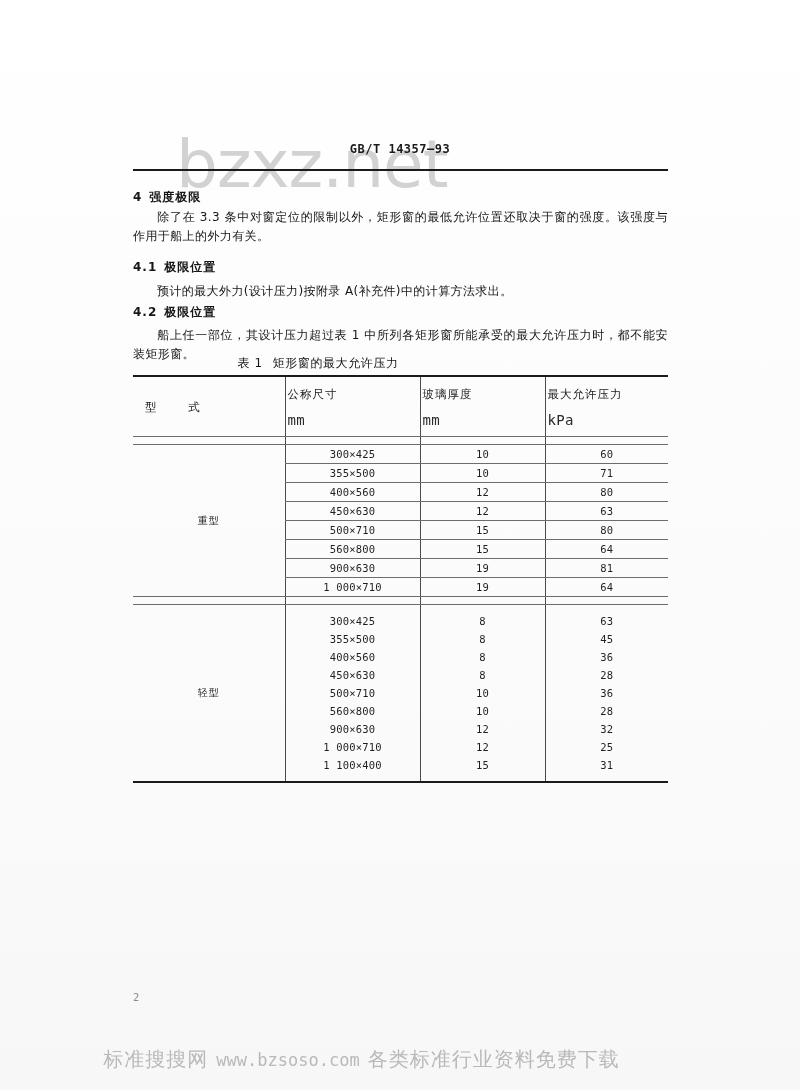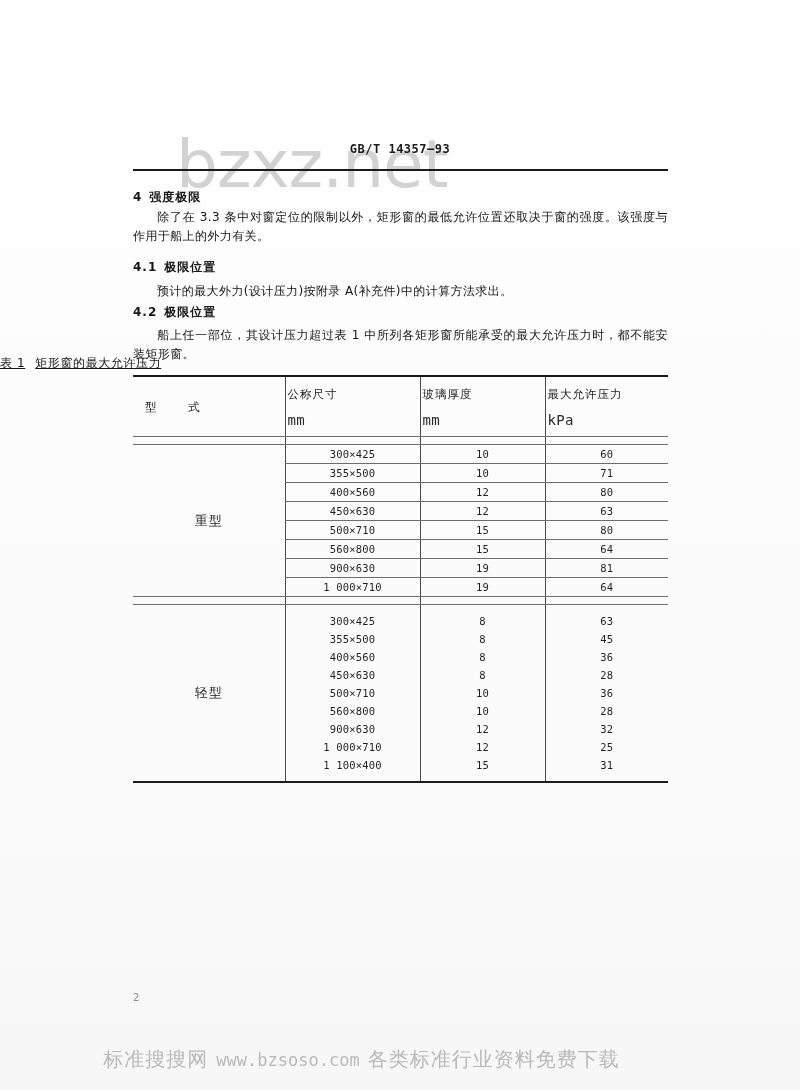--- a/index.html
+++ b/index.html
@@ -99,24 +99,24 @@
   #sec41-title { left: 133px; top: 258px; width: 535px; }
   #sec41-para  { left: 133px; top: 282px; width: 535px; }
   #sec42-title { left: 133px; top: 303px; width: 535px; }
   #sec42-para  { left: 133px; top: 326px; width: 535px; }
 
   
   #table-caption {
     position: absolute;
     left: 0; top: 355px;
     width: 636px;
+    text-align: center;
     font-size: 12px;
     color: #161616;
     letter-spacing: 0.6px;
-    text-decoration: underline;
   }
   #table-caption .cap-num { margin-right: 10px; }
 
   #table-wrap {
     position: absolute;
     left: 133px;
     top: 375px;
     width: 535px;
   }
   table.gb {
@@ -167,21 +167,21 @@
     padding: 0;
     height: 18px;
     font-size: 10.5px;
     font-family: "DejaVu Sans Mono", "Liberation Mono", monospace;
     letter-spacing: 0.2px;
     color: #1f1f1f;
   }
   table.gb td.col-div { border-left: 1px solid #4a4a4a; }
   table.gb td.type-cell {
     font-family: "DejaVu Sans", "Liberation Sans", sans-serif;
-    font-size: 13px;
+    font-size: 10px;
     letter-spacing: 1px;
   }
 
   table.gb tbody.sec-divider td { border-bottom: 1px solid #6d6d6d; }
   table.gb tbody.sec-last td.bottom { border-bottom: 2px solid #1a1a1a; }
 
   
   table.gb tr.pad td { height: 7px; }
 
   

